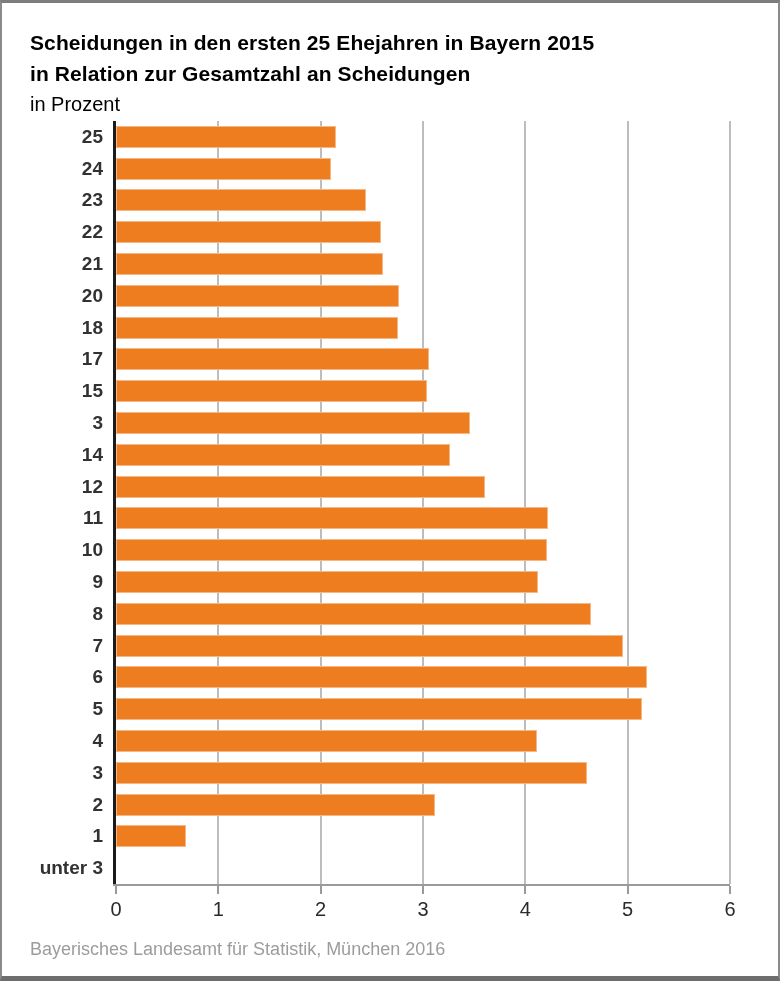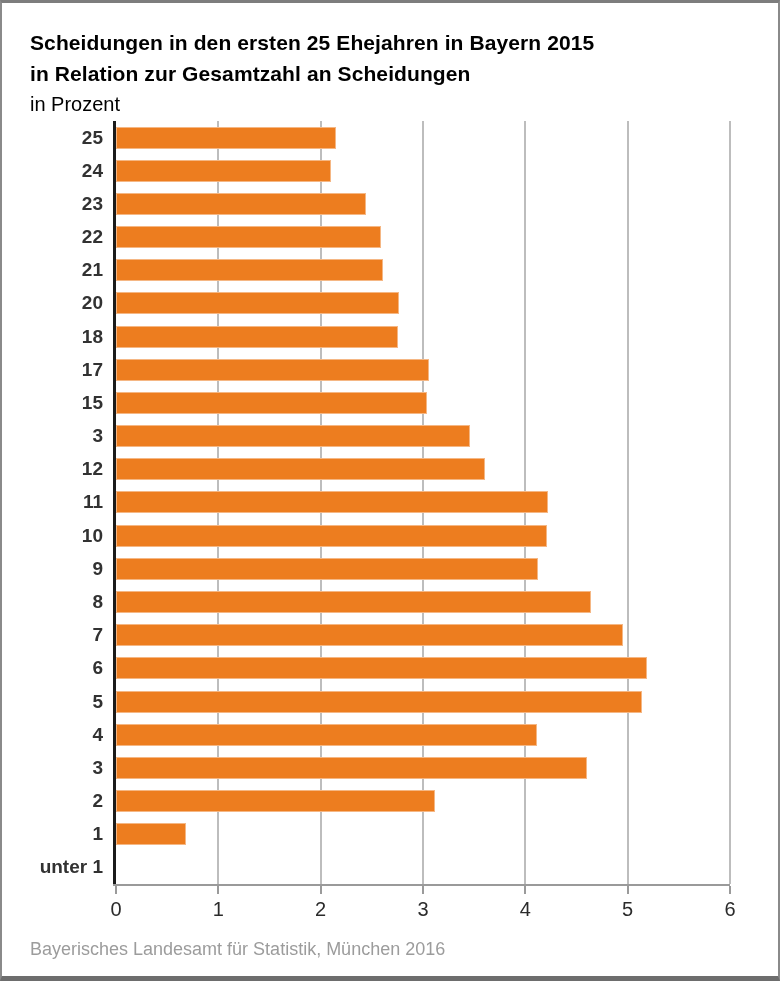--- a/index.html
+++ b/index.html
@@ -180,20 +180,24 @@
           </div>
           <div class="row">
             <div class="ylabel">15</div>
             <div class="bar" style="width: 50.6667%; background: rgb(237, 125, 31);"></div>
           </div>
           <div class="row">
             <div class="ylabel">3</div>
             <div class="bar" style="width: 57.6667%; background: rgb(237, 125, 31);"></div>
           </div>
           <div class="row">
+            <div class="ylabel">14</div>
+            <div class="bar" style="width: 54.3333%; background: rgb(237, 125, 31);"></div>
+          </div>
+          <div class="row">
             <div class="ylabel">12</div>
             <div class="bar" style="width: 60.1667%; background: rgb(237, 125, 31);"></div>
           </div>
           <div class="row">
             <div class="ylabel">11</div>
             <div class="bar" style="width: 70.3333%; background: rgb(237, 125, 31);"></div>
           </div>
           <div class="row">
             <div class="ylabel">10</div>
             <div class="bar" style="width: 70.1667%; background: rgb(237, 125, 31);"></div>
@@ -228,20 +232,20 @@
           </div>
           <div class="row">
             <div class="ylabel">2</div>
             <div class="bar" style="width: 52%; background: rgb(237, 125, 31);"></div>
           </div>
           <div class="row">
             <div class="ylabel">1</div>
             <div class="bar" style="width: 11.3333%; background: rgb(237, 125, 31);"></div>
           </div>
           <div class="row">
-            <div class="ylabel">unter 1</div>
+            <div class="ylabel">unter 3</div>
           </div>
         </div>
       </div>
   </div>
 
   <div class="footer">Bayerisches Landesamt für Statistik, München 2016</div>
 </div>
 
 </body></html>

